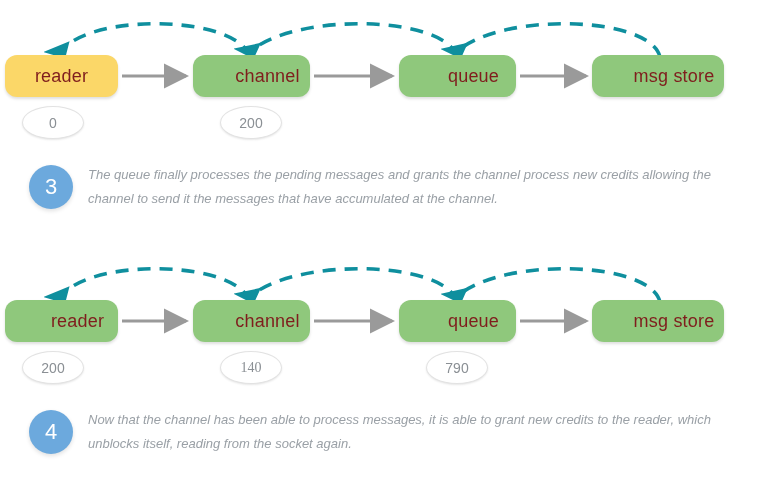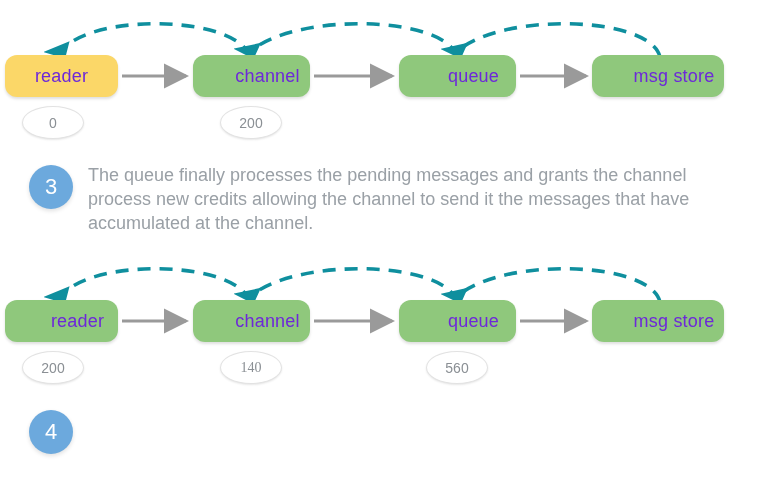--- a/index.html
+++ b/index.html
@@ -38,21 +38,21 @@
   }
 
   .node {
     position: absolute;
     height: 42px;
     border-radius: 12px;
     box-shadow: 0 2px 3px rgba(0,0,0,0.13);
     display: flex;
     align-items: center;
     justify-content: center;
-    color: #6d28d9;
+    color: #7f1d1d;
     font-size: 18px;
     letter-spacing: 0.2px;
     box-sizing: border-box;
   }
   .node.green { background: #8fc87c; padding-left: 32px; }
   .node.yellow { background: #fbd768; }
 
   .badge {
     position: absolute;
     width: 62px;
@@ -90,24 +90,25 @@
     align-items: center;
     justify-content: center;
     flex: 0 0 auto;
     margin-left: 29px;
     margin-top: 2px;
     box-shadow: 0 2px 4px rgba(0,0,0,0.12);
   }
   .step-text {
     margin-left: 15px;
     color: #9aa0a6;
-    font-size: 18px;
+    font-size: 13px;
     line-height: 24px;
     width: 640px;
     flex: 0 0 auto;
+    font-style: italic;
   }
 </style>
 </head>
 <body>
 
 <div class="stage">
 
   <div class="diagram row-1">
 
     <svg class="arcs-layer" viewBox="0 0 769 150">
@@ -200,23 +201,24 @@
       <span>msg store</span>
     </div>
 
     <div class="badge" style="left:22px;  top:106px;">
       <span>200</span>
     </div>
     <div class="badge" style="left:220px; top:106px;font-family:Liberation Serif, serif;">
       <span>140</span>
     </div>
     <div class="badge" style="left:426px; top:106px;">
-      <span>560</span>
+      <span>790</span>
     </div>
   </div>
 
   <div class="step step-4">
     <div class="step-circle">
       <span>4</span>
     </div>
+    <div class="step-text">Now that the channel has been able to process messages, it is able to grant new credits to the reader, which unblocks itself, reading from the socket again.</div>
   </div>
 
 </div>
 
 </body></html>

